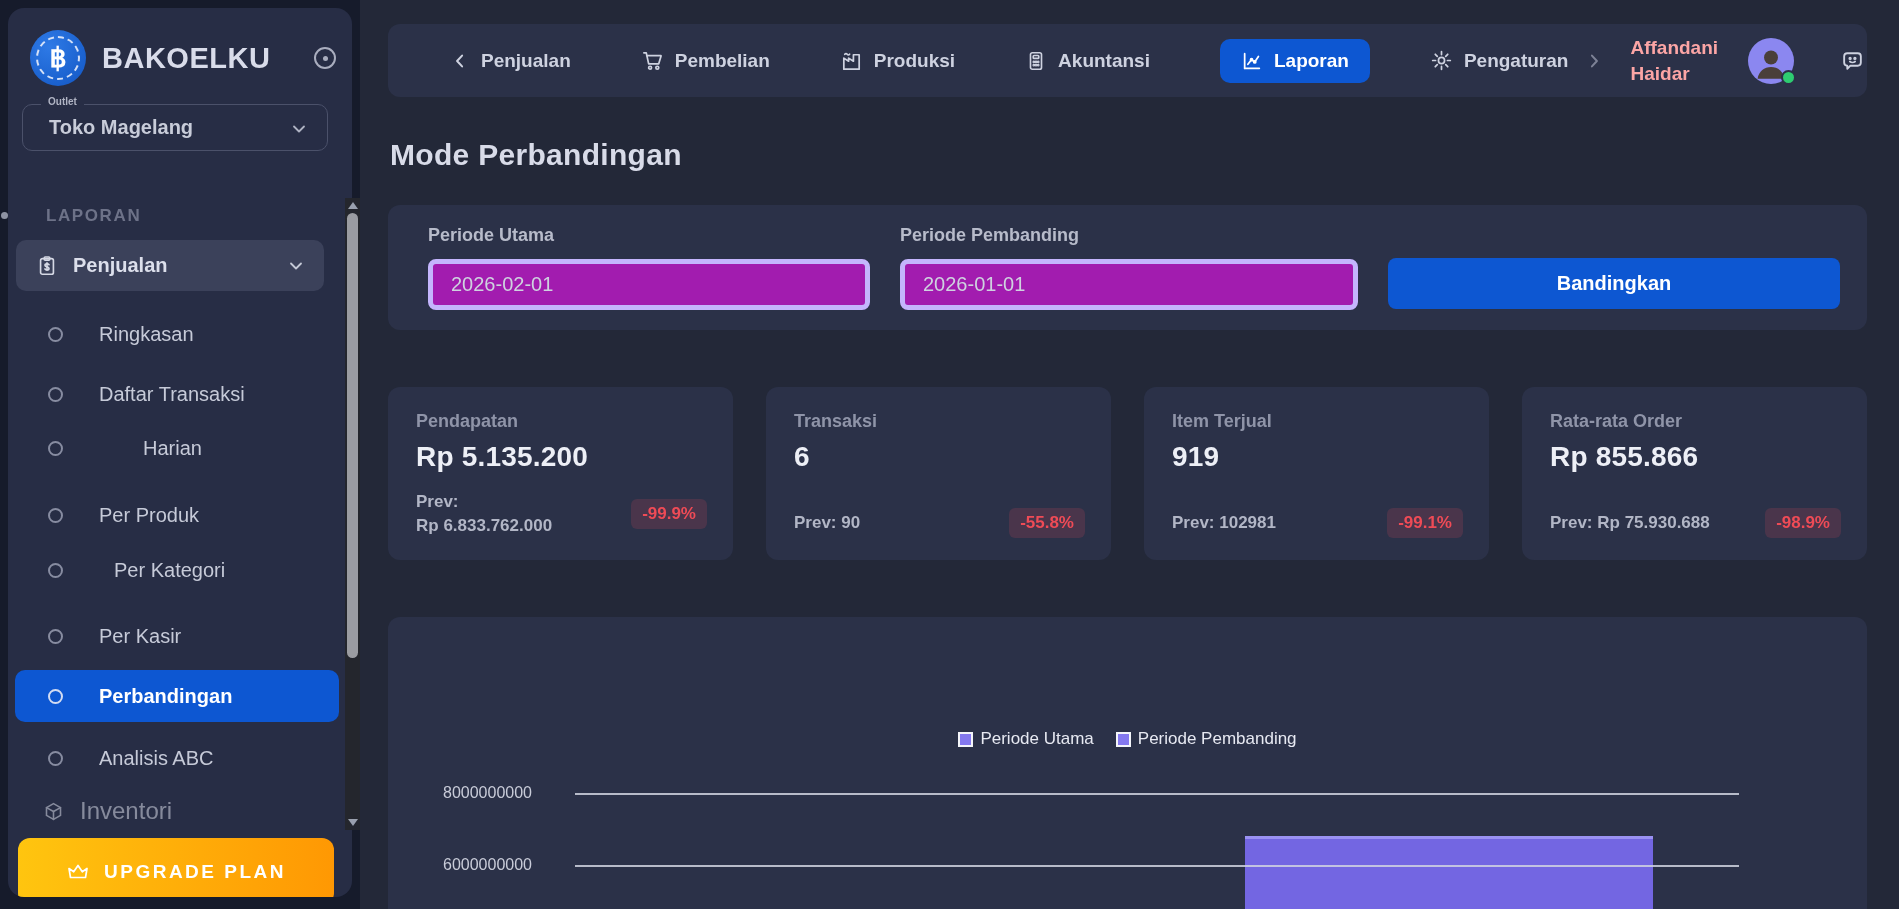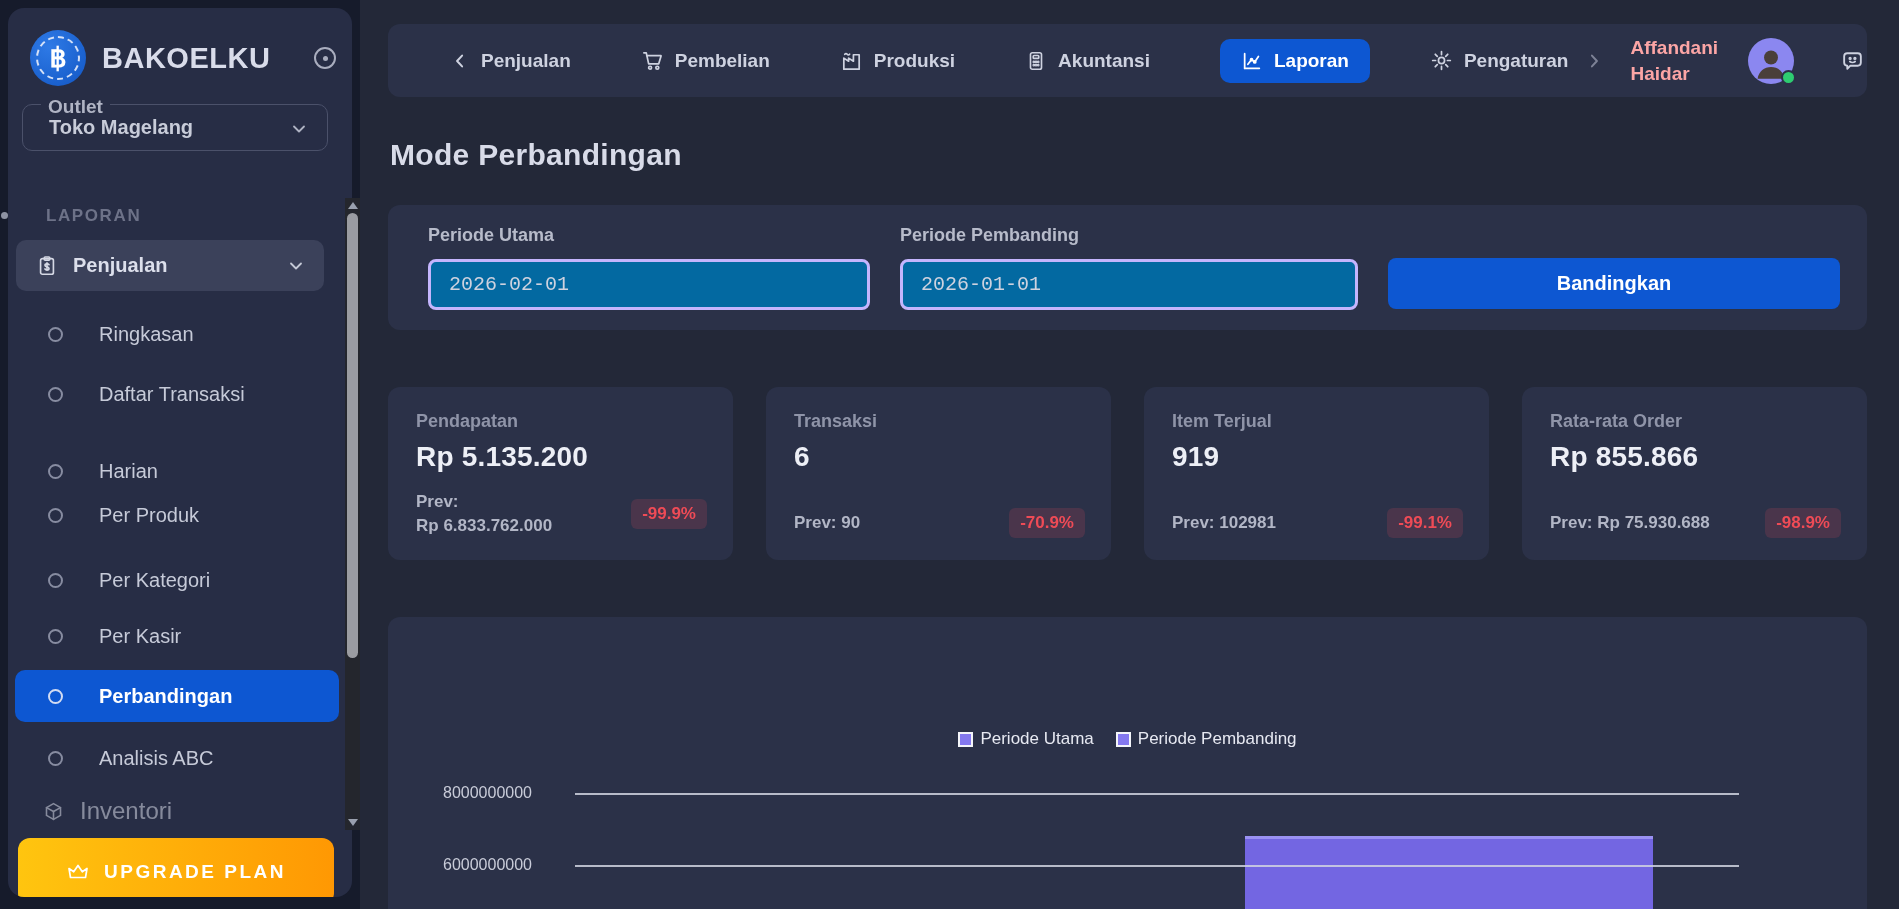--- a/index.html
+++ b/index.html
@@ -25,21 +25,21 @@
   .coin-b { color:#ffffff; font-size:27px; font-weight:bold; }
   .brand { margin-left:16px; font-size:29px; font-weight:800; letter-spacing:.5px; color:#d9dcea; }
   .collapse-btn { margin-left:auto; width:22px; height:22px; border:2px solid #a9adbe; border-radius:50%; position:relative; cursor:pointer; }
   .collapse-btn::after { content:""; position:absolute; left:50%; top:50%; width:5px; height:5px; margin:-2.5px 0 0 -2.5px; background:#a9adbe; border-radius:50%; }
   .outlet-box {
     position:absolute; left:14px; top:96px; width:306px; height:47px;
     border:1px solid #4b516a; border-radius:10px;
   }
   .outlet-legend {
     position:absolute; left:18px; top:-9px; padding:0 7px; background:#272d45;
-    font-size:19px; font-weight:700; color:#b0b4c4;
+    font-size:10px; font-weight:700; color:#b0b4c4;
   }
   .outlet-value { position:absolute; left:26px; top:11px; font-size:20px; font-weight:700; color:#c8ccd9; }
   .outlet-chevron { position:absolute; right:18px; top:14px; }
   .section-label { position:absolute; left:38px; top:198px; font-size:17px; font-weight:700; letter-spacing:1.6px; color:#6d7288; }
   .parent-item {
     position:absolute; left:8px; top:232px; width:308px; height:51px;
     background:#3b415a; border-radius:10px; display:flex; align-items:center;
     padding:0 18px 0 20px; cursor:pointer;
   }
   .parent-item .label { margin-left:15px; font-size:20px; font-weight:600; color:#dcdfeb; }
@@ -87,23 +87,23 @@
   .avatar { position:relative; width:46px; height:46px; border-radius:50%; background:#8b87f0; margin-left:30px; cursor:pointer; overflow:visible; flex:none; }
   .avatar svg { position:absolute; left:4px; top:5px; }
   .avatar .status { position:absolute; right:-2px; bottom:-1px; width:15px; height:15px; border-radius:50%; background:#2ecc71; border:2px solid #2b3148; }
   .nav-icon-btn { margin-left:46px; cursor:pointer; display:flex; }
   
   #page-title { position:absolute; left:30px; top:138px; font-size:30px; font-weight:800; color:#d8dbe8; letter-spacing:.3px; }
   
   #compare-panel { position:absolute; left:28px; top:205px; width:1479px; height:125px; background:#2b3148; border-radius:12px; }
   .field-label { position:absolute; top:20px; font-size:18px; font-weight:600; color:#b7bbca; }
   .date-input {
-    position:absolute; top:54px; height:51px; background:#0369a1;
-    border:3px solid #c4b5fd; border-radius:8px; color:#ced2df;
-    font-size:20px; font-family:Liberation Mono, monospace; padding:0 18px; outline:none;
+    position:absolute; top:54px; height:51px; background:#a21caf;
+    border:5px solid #c4b5fd; border-radius:8px; color:#ced2df;
+    font-size:20px; font-family:Liberation Sans, sans-serif; padding:0 18px; outline:none;
   }
   #field1-label { left:40px; } #field1-input { left:40px; width:442px; }
   #field2-label { left:512px; } #field2-input { left:512px; width:458px; }
   #compare-btn {
     position:absolute; left:1000px; top:53px; width:452px; height:51px;
     background:#0d57d2; border:none; border-radius:8px; color:#ffffff;
     font-size:20px; font-weight:700; font-family:"Liberation Sans",sans-serif; cursor:pointer;
   }
   
   #stats-row { position:absolute; left:28px; top:387px; width:1479px; height:173px; display:flex; justify-content:space-between; }
@@ -171,29 +171,29 @@
 
   <div class="subnav">
     <div class="sub-item" style="top:12px;">
         <span class="bullet"></span>
         <span class="label">Ringkasan</span>
       </div>
     <div class="sub-item" style="top:72px;">
         <span class="bullet"></span>
         <span class="label">Daftar Transaksi</span>
       </div>
-    <div class="sub-item" style="top:149px;">
+    <div class="sub-item" style="top:126px;gap:44px;">
         <span class="bullet"></span>
         <span class="label">Harian</span>
       </div>
     <div class="sub-item" style="top:193px;">
         <span class="bullet"></span>
         <span class="label">Per Produk</span>
       </div>
-    <div class="sub-item" style="top:258px;">
+    <div class="sub-item" style="top:248px;gap:15px;">
         <span class="bullet"></span>
         <span class="label">Per Kategori</span>
       </div>
     <div class="sub-item" style="top:314px;">
         <span class="bullet"></span>
         <span class="label">Per Kasir</span>
       </div>
     <div class="sub-item active" style="top:374px;">
         <span class="bullet"></span>
         <span class="label">Perbandingan</span>
@@ -330,21 +330,21 @@
           <div>Rp 6.833.762.000</div>
         </div>
         <span class="stat-badge">-99.9%</span>
       </div>
     </div>
     <div class="stat-card">
       <div class="stat-label">Transaksi</div>
       <div class="stat-value">6</div>
       <div class="stat-foot">
         <span class="stat-prev">Prev: 90</span>
-        <span class="stat-badge">-70.9%</span>
+        <span class="stat-badge">-55.8%</span>
       </div>
     </div>
     <div class="stat-card">
       <div class="stat-label">Item Terjual</div>
       <div class="stat-value">919</div>
       <div class="stat-foot">
         <span class="stat-prev">Prev: 102981</span>
         <span class="stat-badge">-99.1%</span>
       </div>
     </div>

